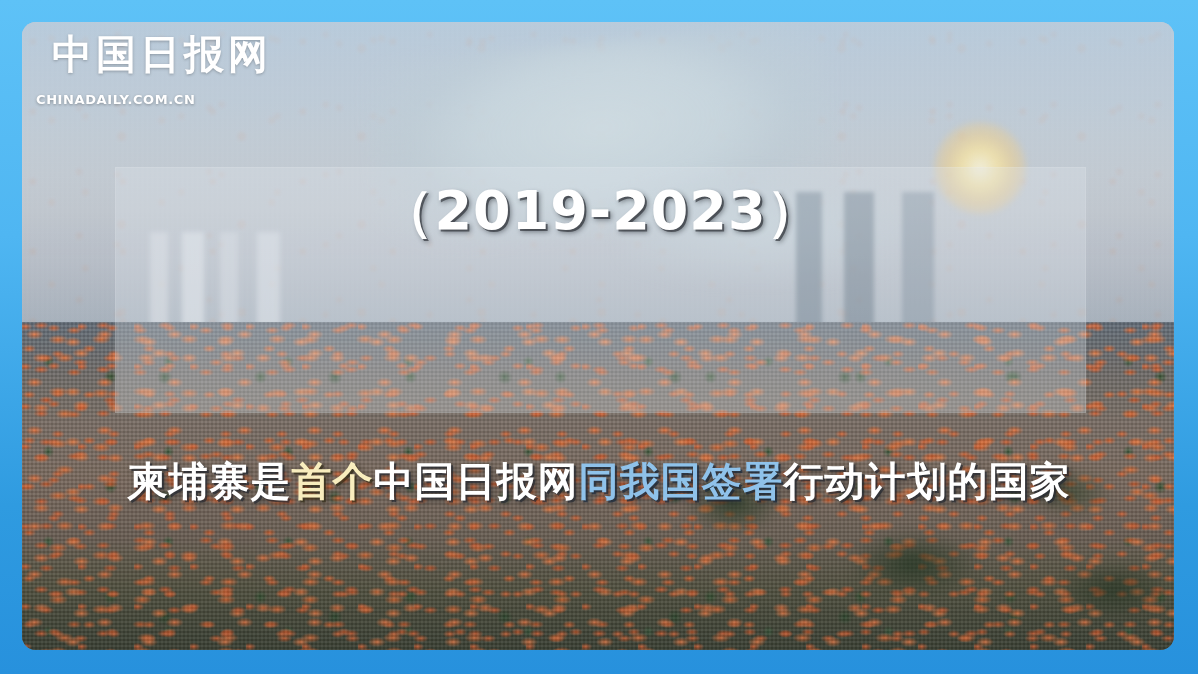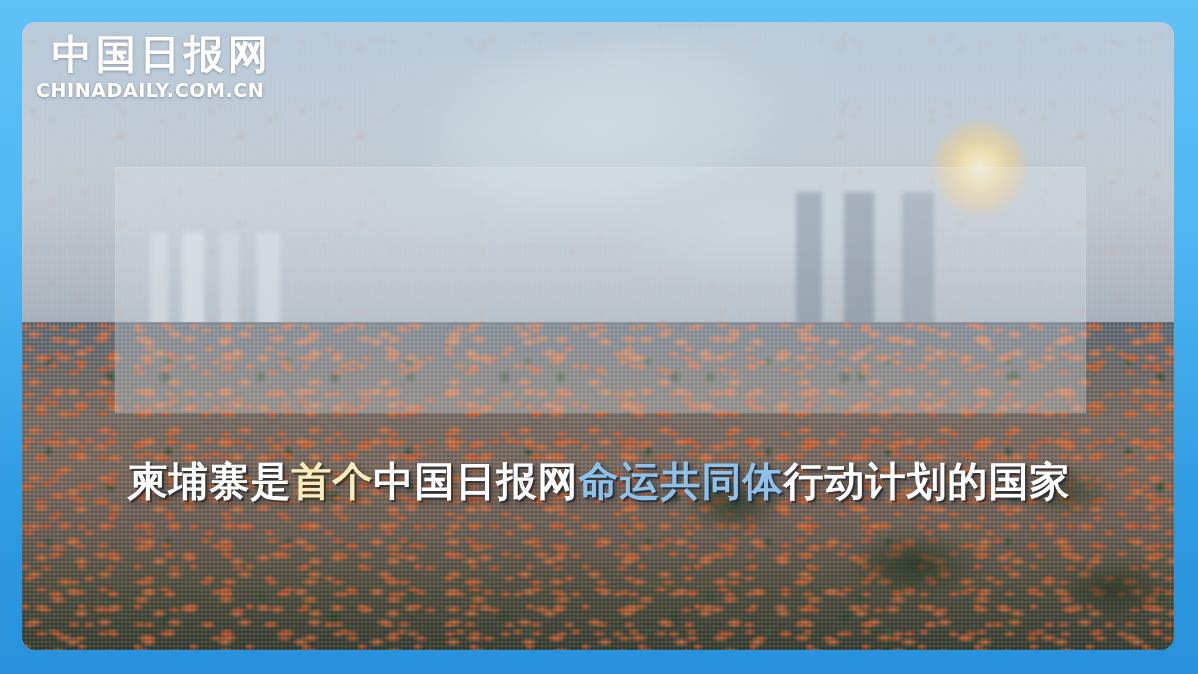--- a/index.html
+++ b/index.html
@@ -202,25 +202,25 @@
     font-weight: 700;
     color: #ffffff;
     letter-spacing: 4px;
     line-height: 1.1;
     text-shadow: 0 1px 3px rgba(0,0,0,0.25);
     white-space: nowrap;
     margin-left: 16px;
   }
   #logo .en {
     font-family: "DejaVu Sans", "Liberation Sans", sans-serif;
-    font-size: 19px;
+    font-size: 13px;
     font-weight: 700;
     color: #ffffff;
     letter-spacing: 0.6px;
-    margin-top: 3px;
+    margin-top: 16px;
     text-shadow: 0 1px 3px rgba(0,0,0,0.3);
     white-space: nowrap;
   }
 
   
   #panel {
     position: absolute;
     left: 115px;
     top: 167px;
     width: 971px;
@@ -310,17 +310,18 @@
   </div>
 
   <div id="logo">
     <div class="zh">中国日报网</div>
     <div class="en">CHINADAILY.COM.CN</div>
   </div>
 
   <div id="panel"></div>
 
   <div id="headline">
+    <div class="hl-line hl3">（2019-2023）</div>
   </div>
 
-  <div id="caption"><span>柬埔寨是</span><span class="cap-hi-cream">首个</span><span>中国日报网</span><span class="cap-hi-blue">命运共同体</span><span>行动计划的国家</span></div>
+  <div id="caption"><span>柬埔寨是</span><span class="cap-hi-cream">首个</span><span>中国日报网</span><span class="cap-hi-blue">同我国签署</span><span>行动计划的国家</span></div>
 
 </div>
 
 </body></html>

